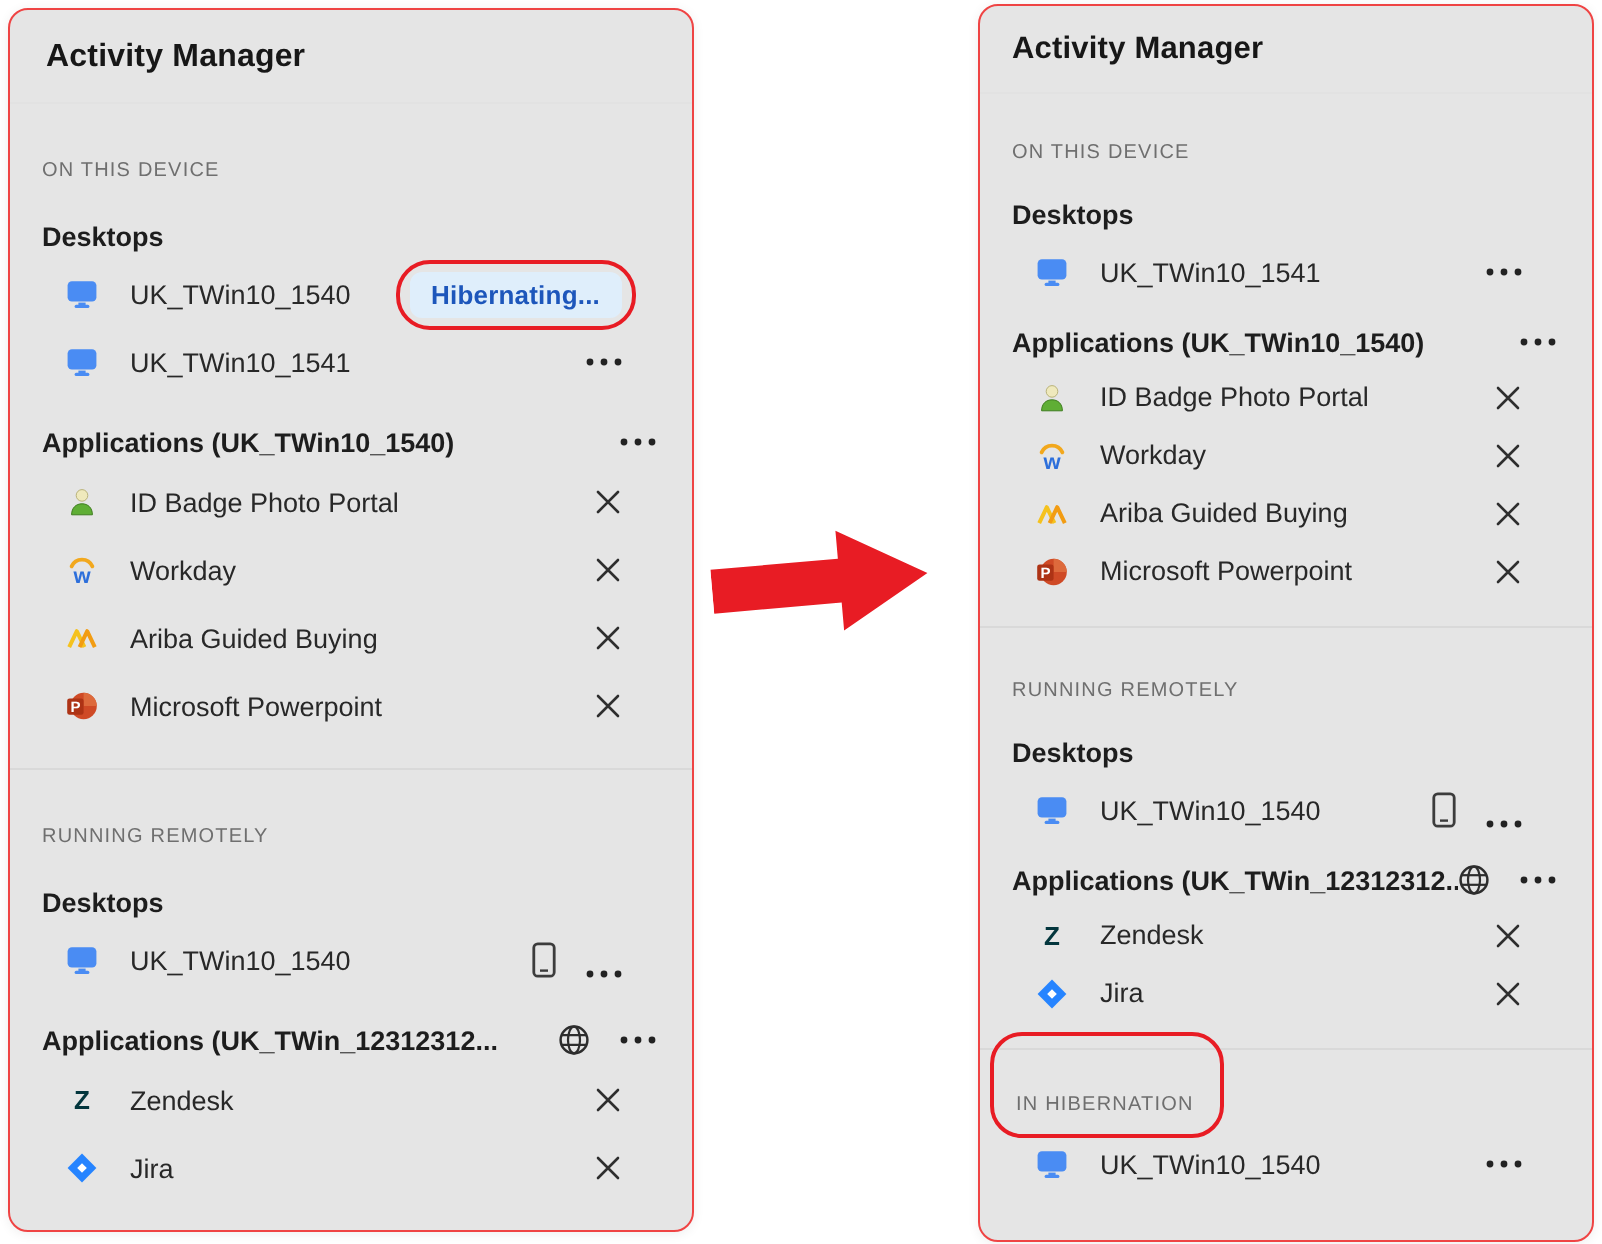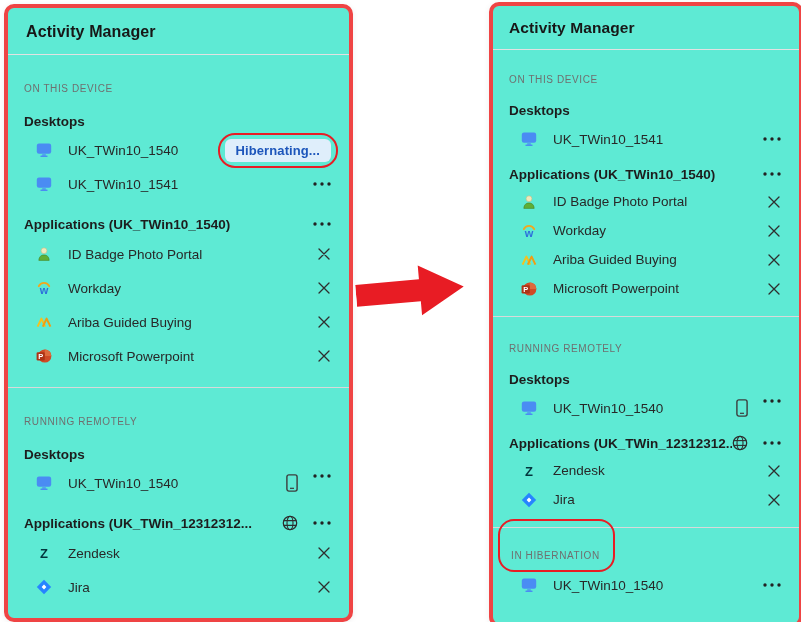--- a/index.html
+++ b/index.html
@@ -2,21 +2,21 @@
 <html><head>
 <meta charset="utf-8">
 <style>
   html,body{margin:0;padding:0;}
   body{
     width:801px;height:622px;position:relative;background:#ffffff;
     font-family:"Liberation Sans", sans-serif;overflow:hidden;
     -webkit-font-smoothing:antialiased;
   }
   .panel{
-    position:absolute;background:#5eead4;border:4px solid #ef4444;border-radius:10px;
+    position:absolute;background:#e5e5e5;border:1px solid #ef4444;border-radius:10px;
     box-shadow:0 1px 6px rgba(0,0,0,.07);overflow:hidden;
   }
   #panel-left{left:4px;top:4px;width:341px;height:610px;}
   #panel-right{left:489px;top:2px;width:306px;height:617px;}
   .panel-header{
     padding:15px 18px 13px;border-bottom:1px solid #e2e2e2;
     font-size:16px;font-weight:700;color:#171717;letter-spacing:.1px;
   }
   #panel-right .panel-header{padding:13px 16px 12px;font-size:15.5px;}
   .section{padding:0 16px;}
@@ -28,21 +28,21 @@
   .sl-wrap{display:inline-block;position:relative;margin-left:2px;text-decoration:underline;}
   .group-header{
     display:flex;align-items:center;font-size:13.5px;font-weight:700;color:#1d1d1d;
     white-space:nowrap;
   }
   .gh-label{flex:1;overflow:hidden;}
   .gh-right{display:flex;align-items:center;gap:15px;margin-right:2px;}
   .row{display:flex;align-items:center;white-space:nowrap;}
   .row .icon{width:16px;height:18px;margin-left:12px;margin-right:16px;display:flex;align-items:center;flex:none;}
   .row .label{font-size:13.5px;color:#282828;flex:1;overflow:hidden;}
-  .row .right{display:flex;align-items:flex-start;gap:15px;margin-right:2px;}
+  .row .right{display:flex;align-items:flex-end;gap:15px;margin-right:19px;}
   
   #panel-left .section-label{margin-top:28px;}
   #panel-left .group-header.first{margin-top:16px;height:20px;margin-bottom:2px;}
   #panel-left .group-header.apps{margin-top:10px;height:26px;}
   #panel-left .row{height:34px;}
   #panel-left .section{padding-bottom:14px;}
   
   #panel-right .section-label{margin-top:24px;}
   #panel-right .sec2 .section-label{margin-top:26px;}
   #panel-right .sec3 .section-label{margin-top:22px;}

